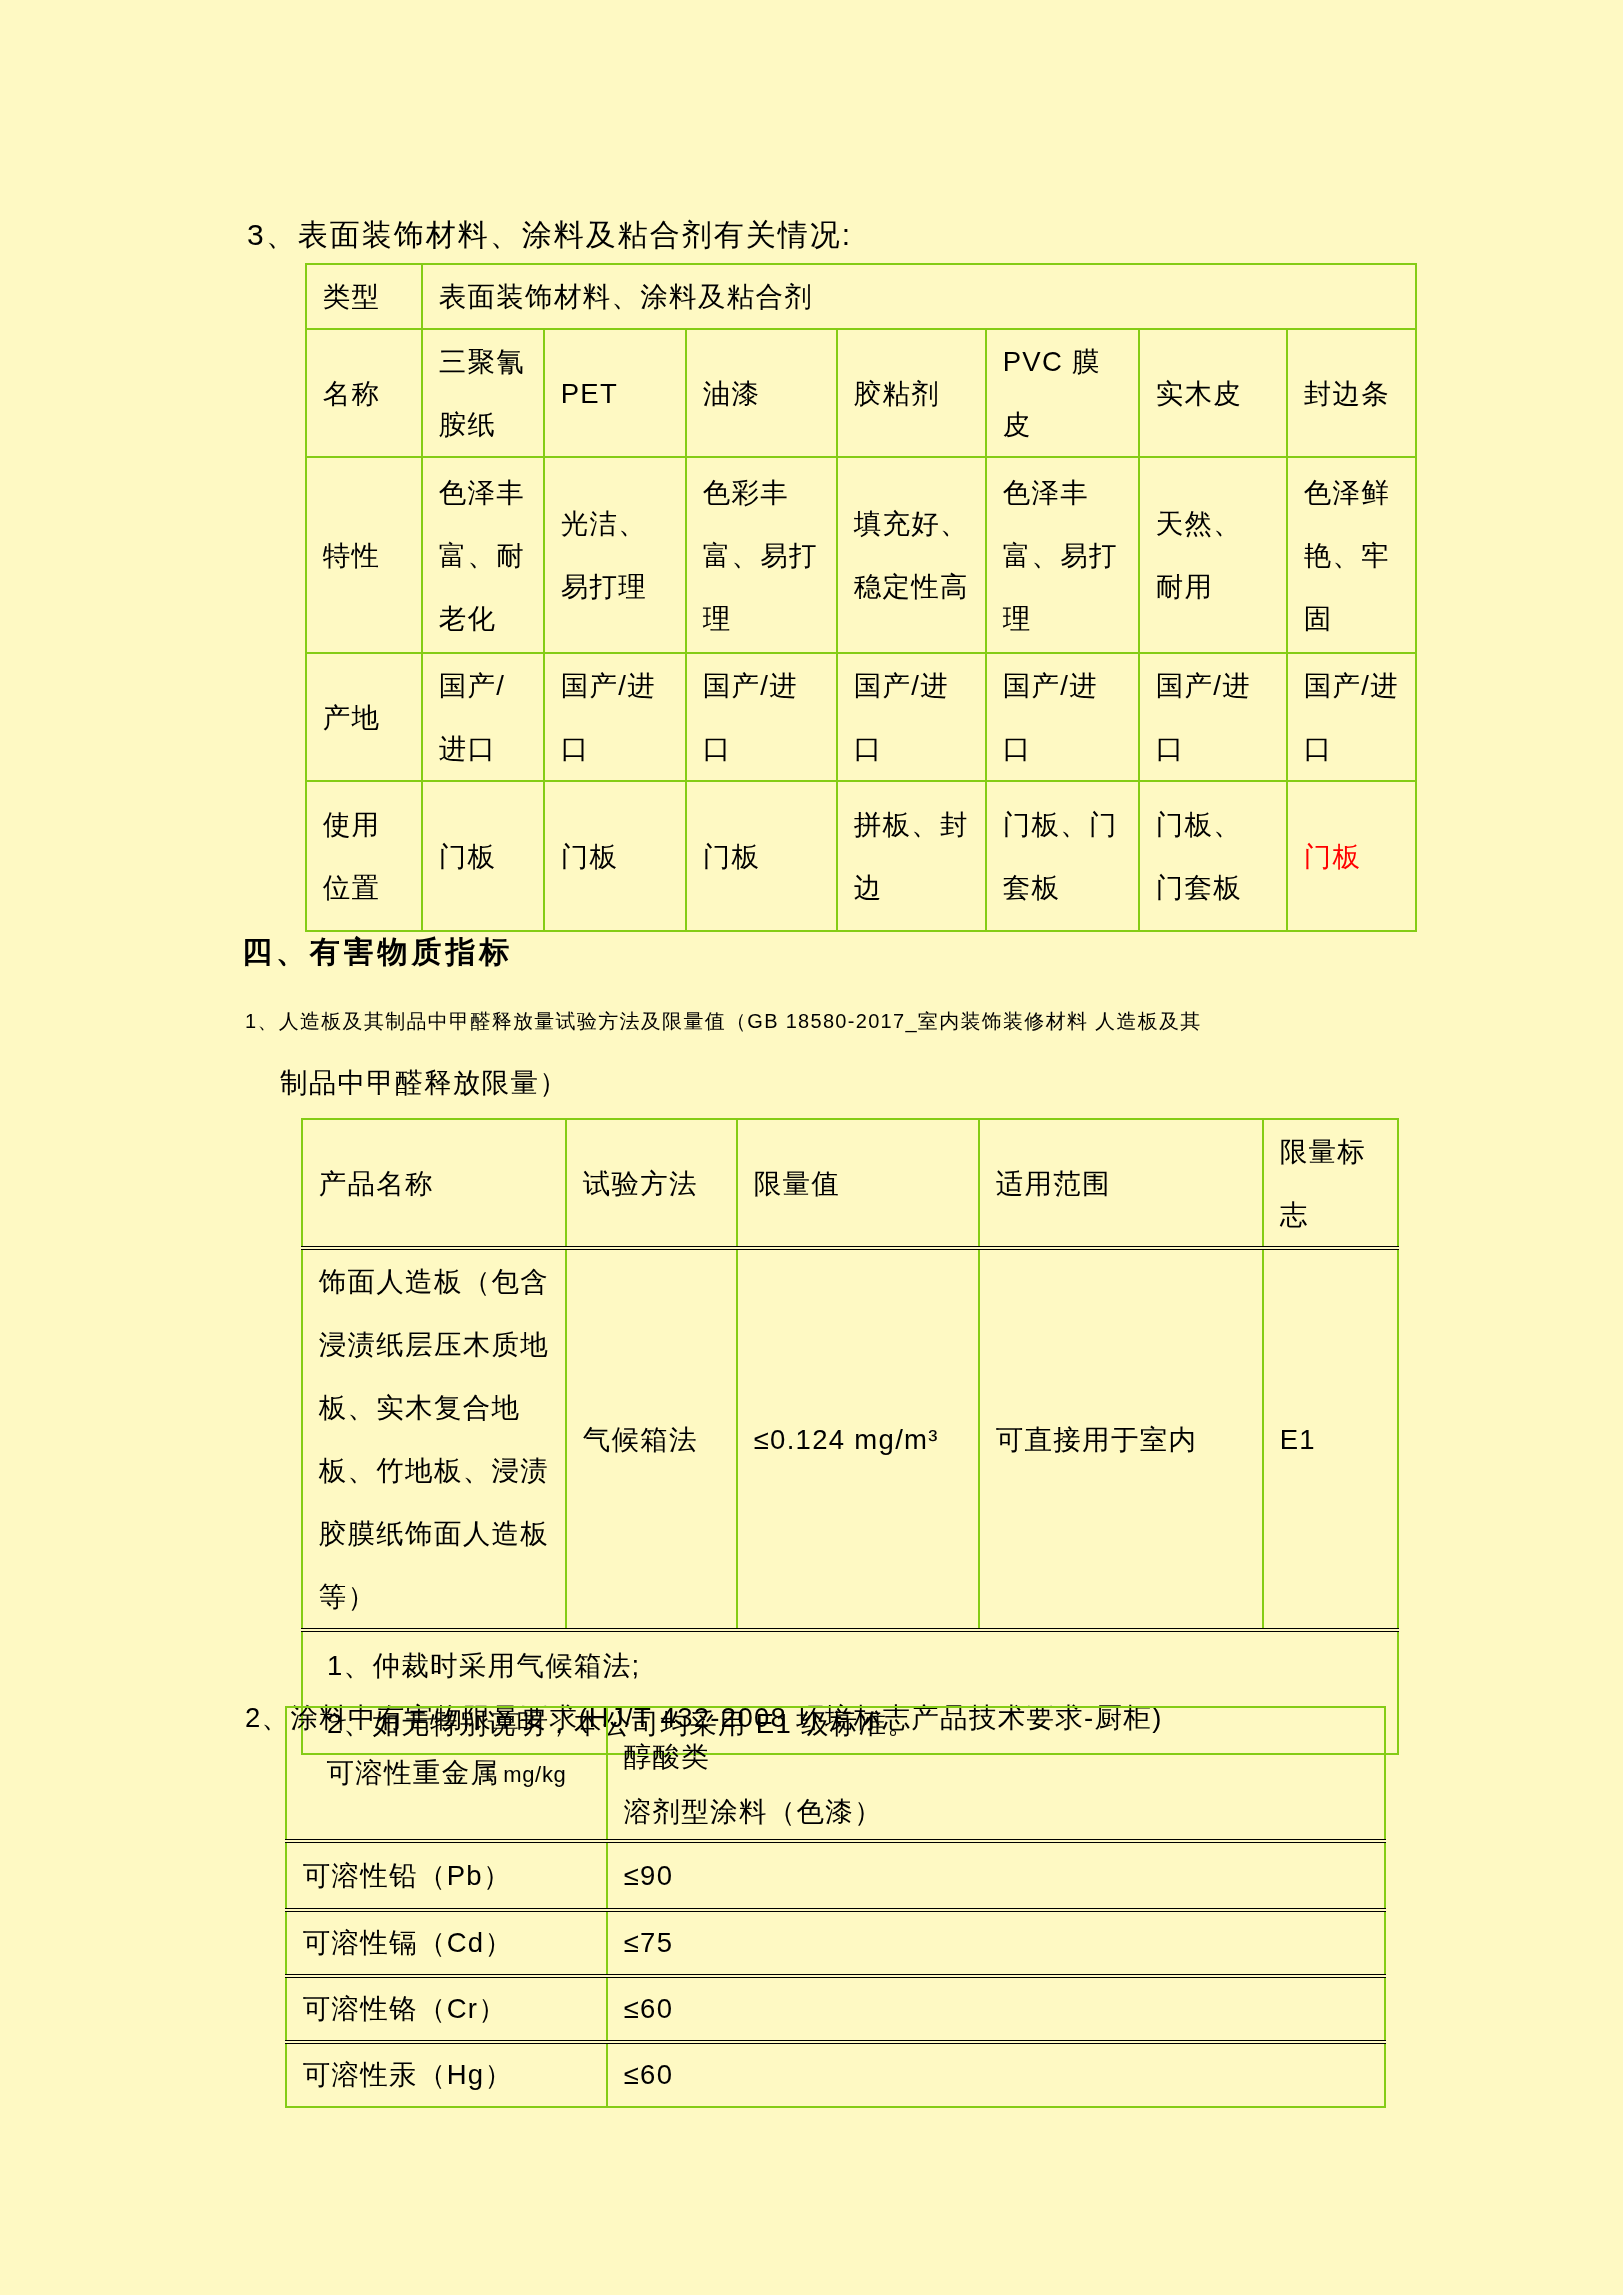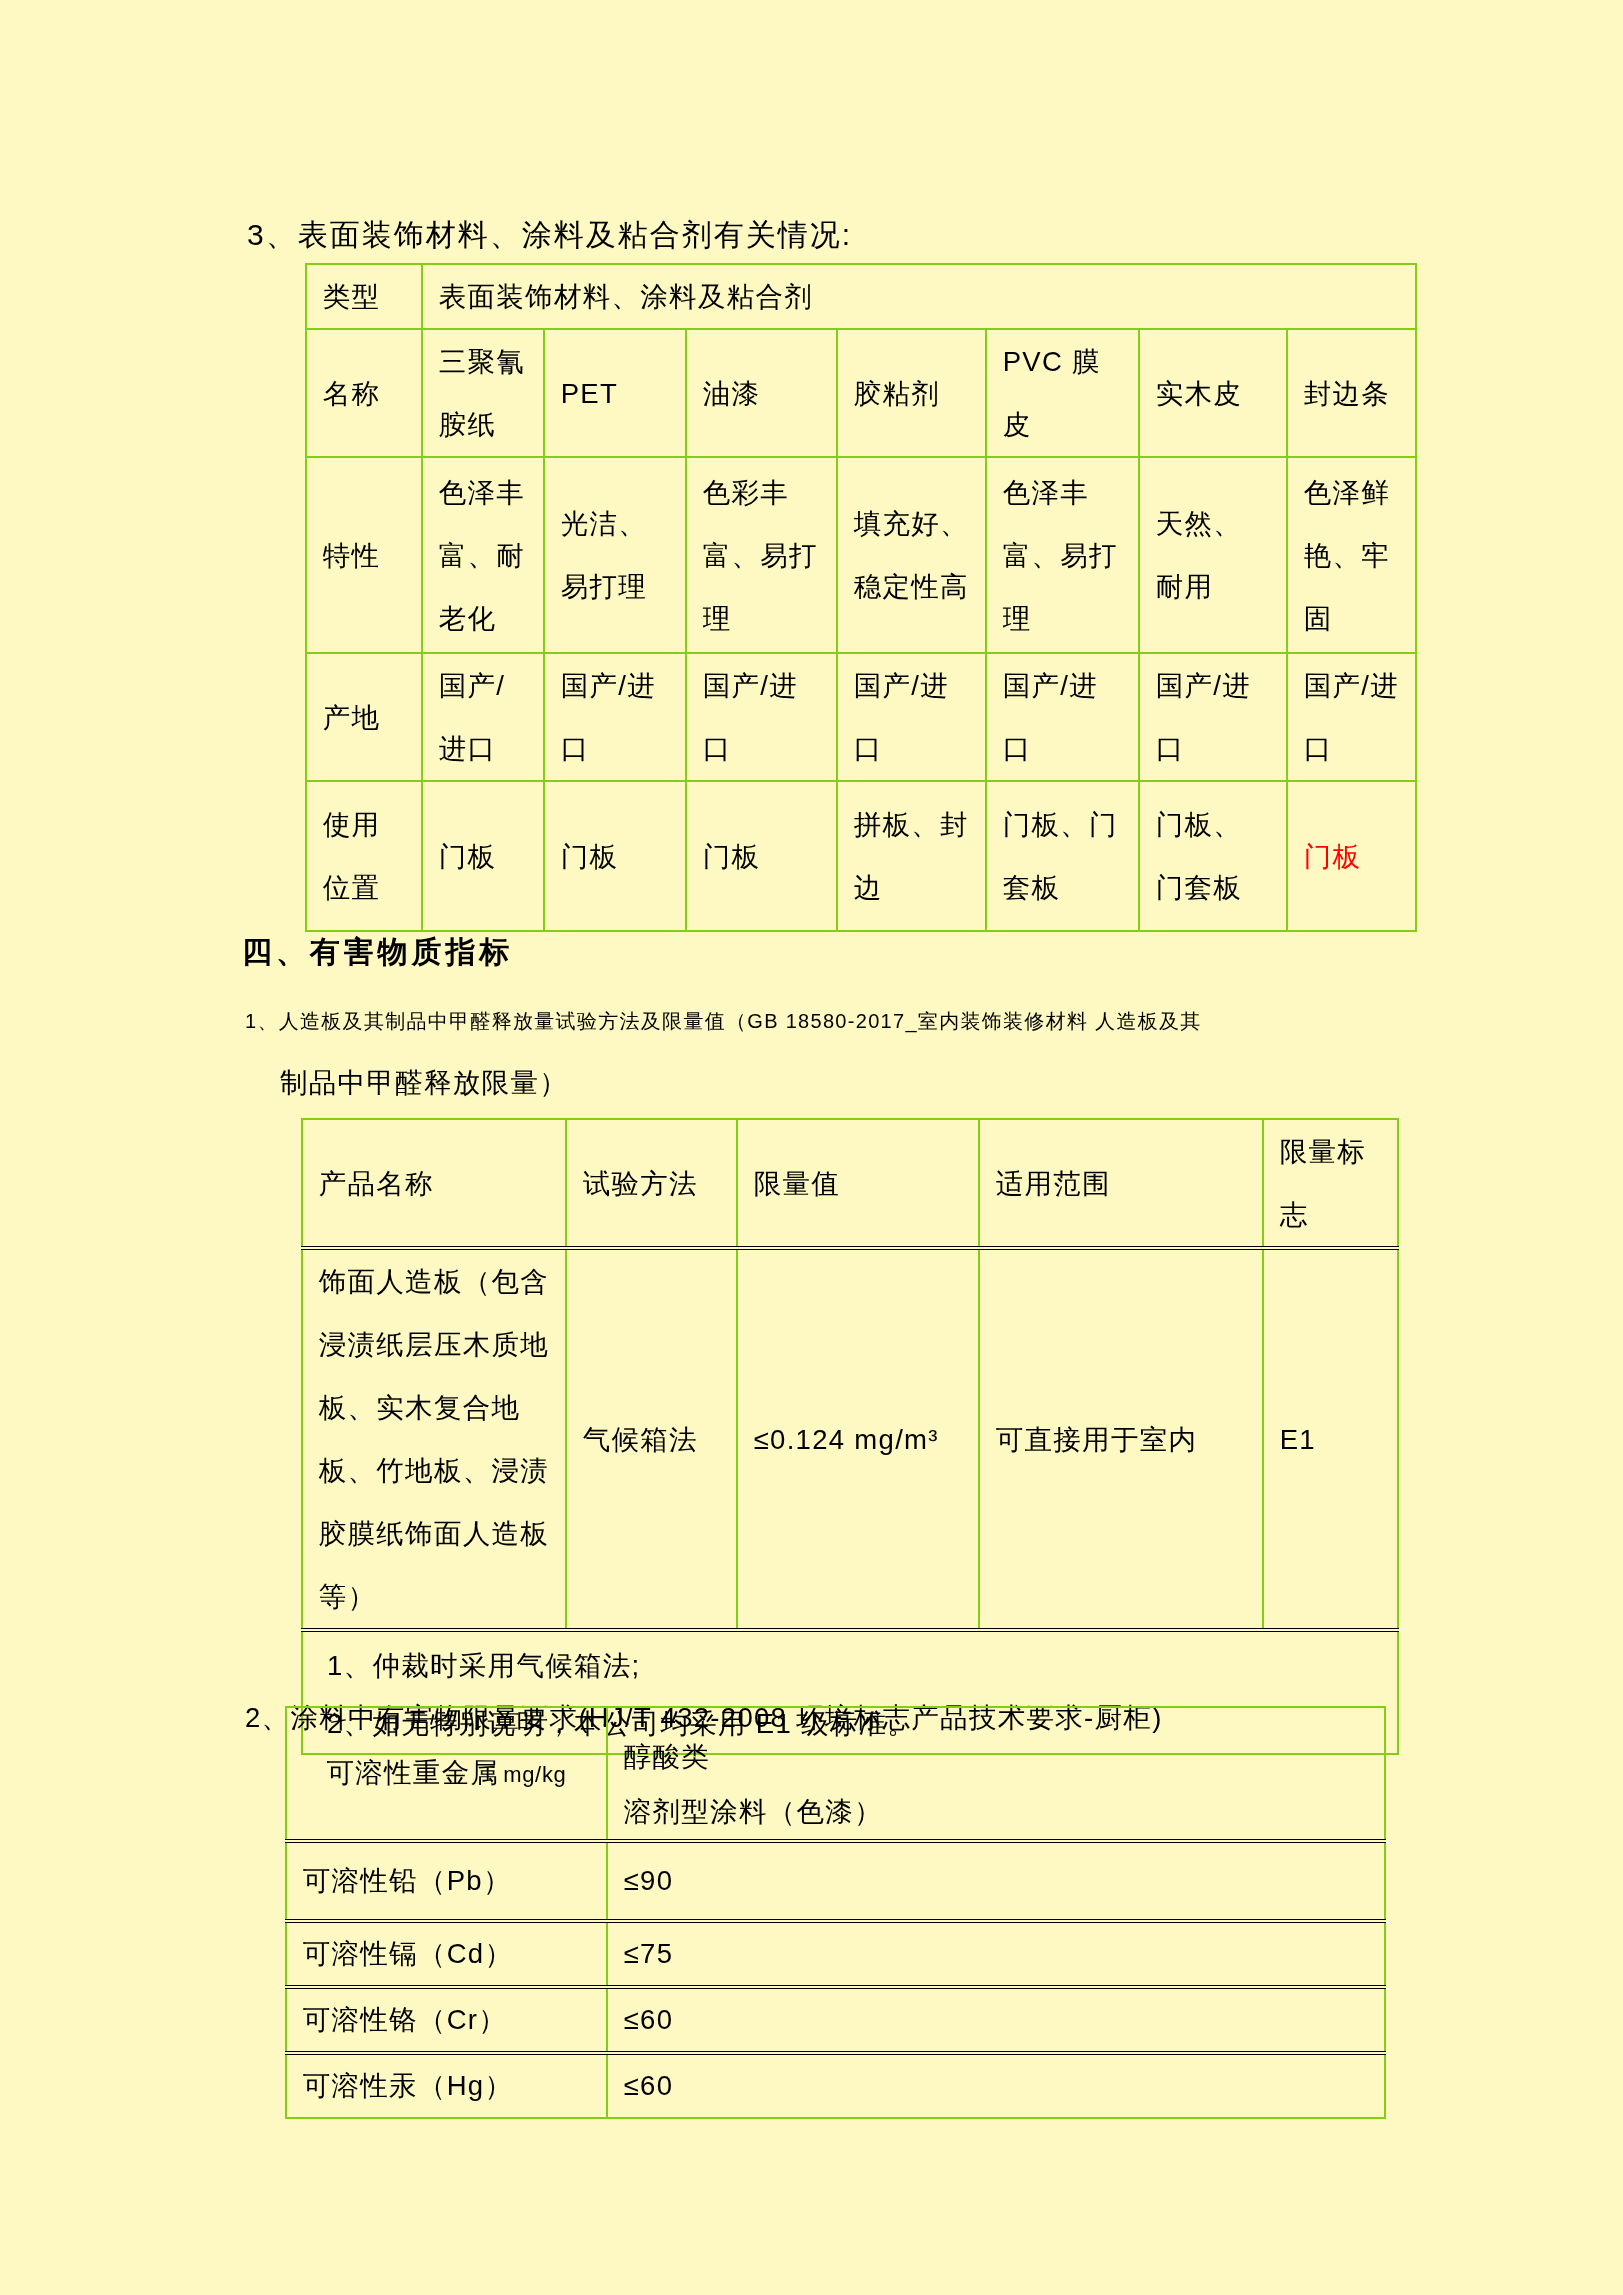--- a/index.html
+++ b/index.html
@@ -158,21 +158,21 @@
     <tbody>
         <tr class="dbl" style="height:116px">
       <td class="metal">
         <span>可溶性重金属</span><span class="unit">mg/kg</span>
       </td>
       <td class="alkyd">
         <div>醇酸类</div>
         <div>溶剂型涂料（色漆）</div>
       </td>
     </tr>
-    <tr class="data dbl" style="height:80px">
+    <tr class="data dbl" style="height:69px">
       <td>可溶性铅（Pb）</td>
       <td>≤90</td>
     </tr>
     <tr class="data dbl" style="height:65px">
       <td>可溶性镉（Cd）</td>
       <td>≤75</td>
     </tr>
     <tr class="data dbl" style="height:65px">
       <td>可溶性铬（Cr）</td>
       <td>≤60</td>

